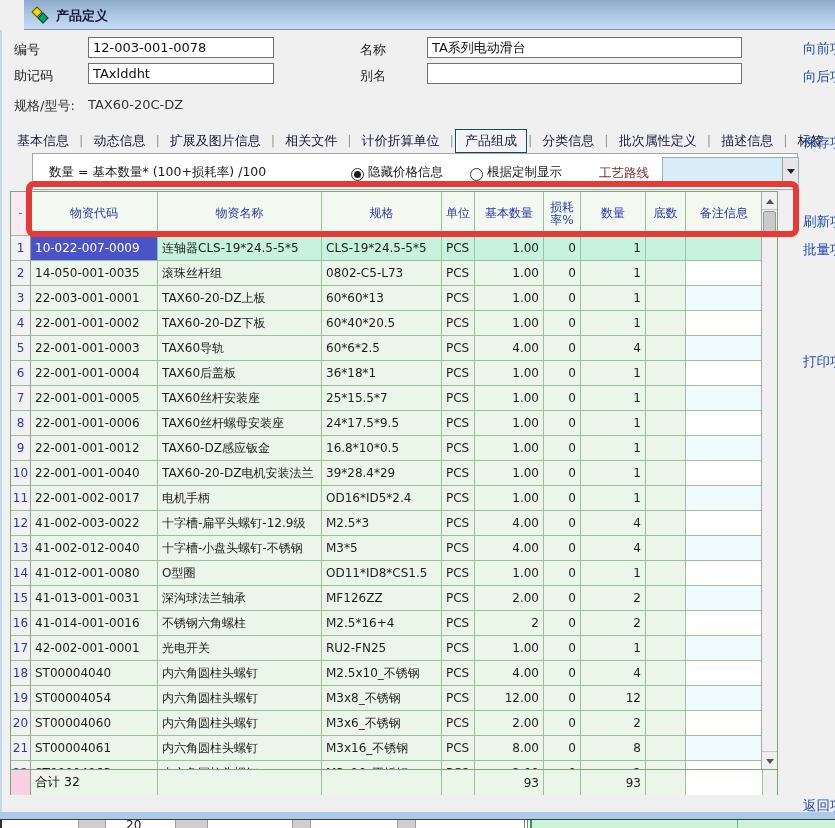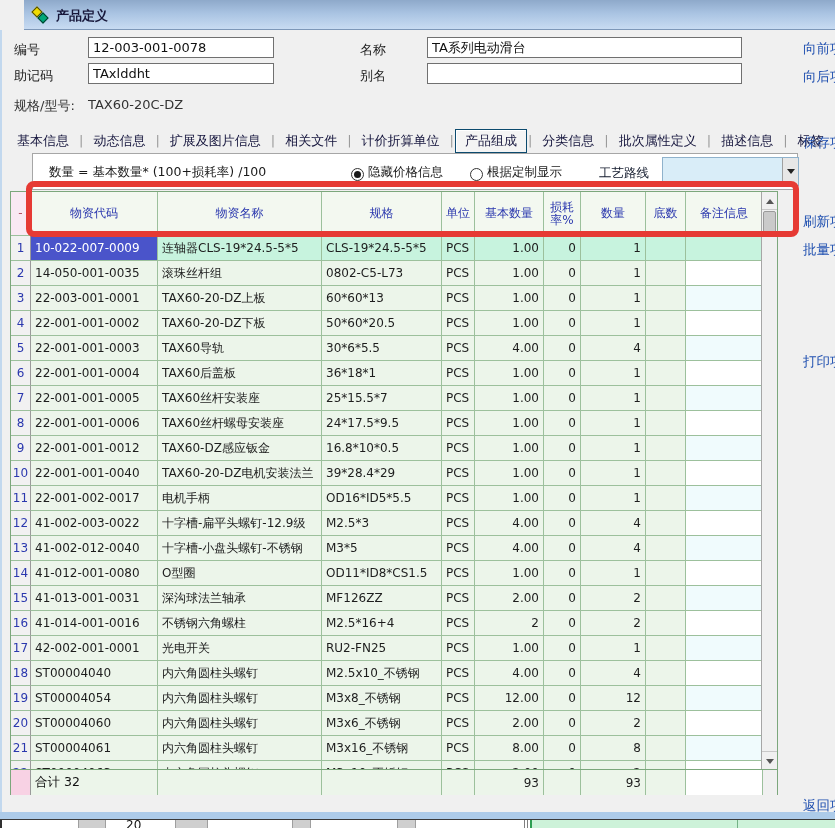--- a/index.html
+++ b/index.html
@@ -31,21 +31,21 @@
   .tabs{position:absolute;left:8px;top:129px;height:23px;display:flex;align-items:center;font-size:13px;color:#14143c;}
   .tab{padding:2px 9px;white-space:nowrap;cursor:pointer;}
   .tab.selected{border:1px solid #0c4a6e;background:#f4f4f4;box-shadow:inset 1px 1px 0 #fff;}
   .tab-sep{color:#9a9a9a;padding:0 1px;}
   
   .formula-box{position:absolute;left:8px;top:153px;width:766px;height:37px;background:#fff;border:1px solid #a6a6a6;margin-left:24px;}
   .formula-text{position:absolute;left:16px;top:10px;font-size:12.5px;color:#1a1a1a;white-space:nowrap;}
   .radio-group{position:absolute;top:10px;display:flex;align-items:flex-end;gap:4px;font-size:12.5px;color:#1a1a1a;cursor:pointer;}
   .radio{display:inline-block;width:13px;height:13px;border:1px solid #333;border-radius:50%;background:#fff;}
   .radio.on::after{content:'';display:block;width:7px;height:7px;background:#1a1a1a;border-radius:50%;margin:2px;}
-  .route-label{position:absolute;left:566px;top:11px;font-size:12.5px;color:#0f172a;}
+  .route-label{position:absolute;left:566px;top:11px;font-size:12.5px;color:#7f1d1d;}
   .route-combo{position:absolute;left:629px;top:3px;width:137px;height:29px;background:#d9edf8;border:1px solid #8fb2cc;}
   .combo-arrow{position:absolute;right:0;top:0;width:16px;height:27px;background:#e7e7e7;border-left:1px solid #a0a0a0;cursor:pointer;}
   .combo-arrow::after{content:'';position:absolute;left:4px;top:11px;border-left:4px solid transparent;border-right:4px solid transparent;border-top:5px solid #222;}
   
   .red-box{position:absolute;left:26px;top:181px;width:773px;height:56px;border:6px solid #e63a34;border-radius:8px;z-index:30;pointer-events:none;}
   
   .bom{position:absolute;left:10px;top:191px;width:768px;height:604px;border:1px solid #7ca77c;background:#ecf5ea;}
   .hdr-row{display:flex;height:44px;background:#f3f8f0;}
   .hdr-cell{display:flex;align-items:center;justify-content:center;text-align:center;
     border-right:1px solid #9cc09c;border-bottom:1px solid #9cc09c;color:#2b38ae;font-size:12px;
@@ -207,33 +207,33 @@
         <div class="cell c-bq num">1.00</div>
         <div class="cell c-loss num">0</div>
         <div class="cell c-qty num">1</div>
         <div class="cell c-base"></div>
         <div class="cell c-remark remark-odd"></div>
       </div>
       <div class="grid-row">
         <div class="cell marker c-marker">4</div>
         <div class="cell c-code">22-001-001-0002</div>
         <div class="cell c-name">TAX60-20-DZ下板</div>
-        <div class="cell c-spec">50*60*20.5</div>
+        <div class="cell c-spec">60*40*20.5</div>
         <div class="cell c-unit">PCS</div>
         <div class="cell c-bq num">1.00</div>
         <div class="cell c-loss num">0</div>
         <div class="cell c-qty num">1</div>
         <div class="cell c-base"></div>
         <div class="cell c-remark remark-even"></div>
       </div>
       <div class="grid-row">
         <div class="cell marker c-marker">5</div>
         <div class="cell c-code">22-001-001-0003</div>
         <div class="cell c-name">TAX60导轨</div>
-        <div class="cell c-spec">30*6*5.5</div>
+        <div class="cell c-spec">60*6*2.5</div>
         <div class="cell c-unit">PCS</div>
         <div class="cell c-bq num">4.00</div>
         <div class="cell c-loss num">0</div>
         <div class="cell c-qty num">4</div>
         <div class="cell c-base"></div>
         <div class="cell c-remark remark-odd"></div>
       </div>
       <div class="grid-row">
         <div class="cell marker c-marker">6</div>
         <div class="cell c-code">22-001-001-0004</div>
@@ -291,21 +291,21 @@
         <div class="cell c-bq num">1.00</div>
         <div class="cell c-loss num">0</div>
         <div class="cell c-qty num">1</div>
         <div class="cell c-base"></div>
         <div class="cell c-remark remark-even"></div>
       </div>
       <div class="grid-row">
         <div class="cell marker c-marker">11</div>
         <div class="cell c-code">22-001-002-0017</div>
         <div class="cell c-name">电机手柄</div>
-        <div class="cell c-spec">OD16*ID5*5.5</div>
+        <div class="cell c-spec">OD16*ID5*2.4</div>
         <div class="cell c-unit">PCS</div>
         <div class="cell c-bq num">1.00</div>
         <div class="cell c-loss num">0</div>
         <div class="cell c-qty num">1</div>
         <div class="cell c-base"></div>
         <div class="cell c-remark remark-odd"></div>
       </div>
       <div class="grid-row">
         <div class="cell marker c-marker">12</div>
         <div class="cell c-code">41-002-003-0022</div>

